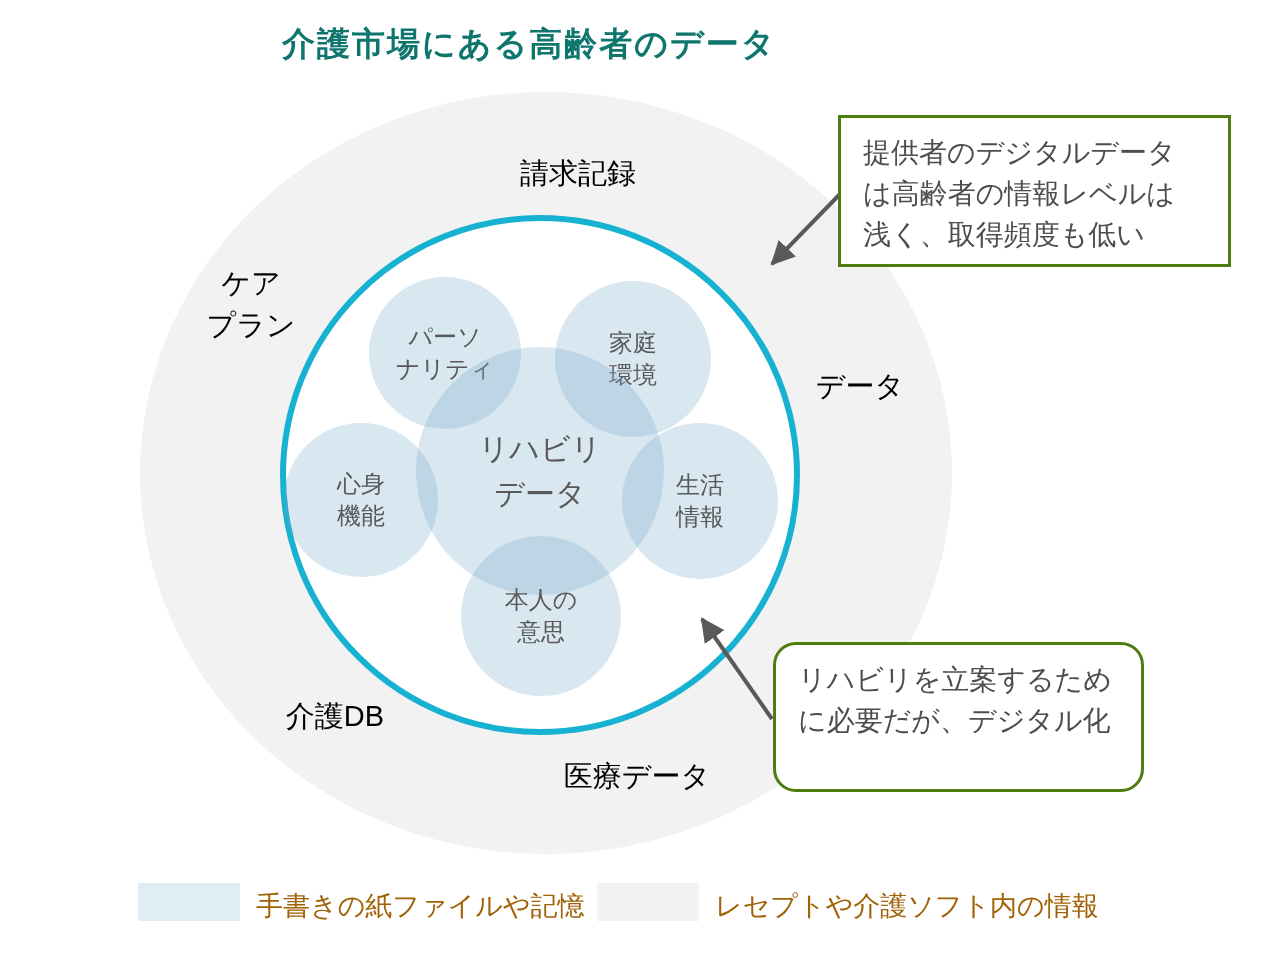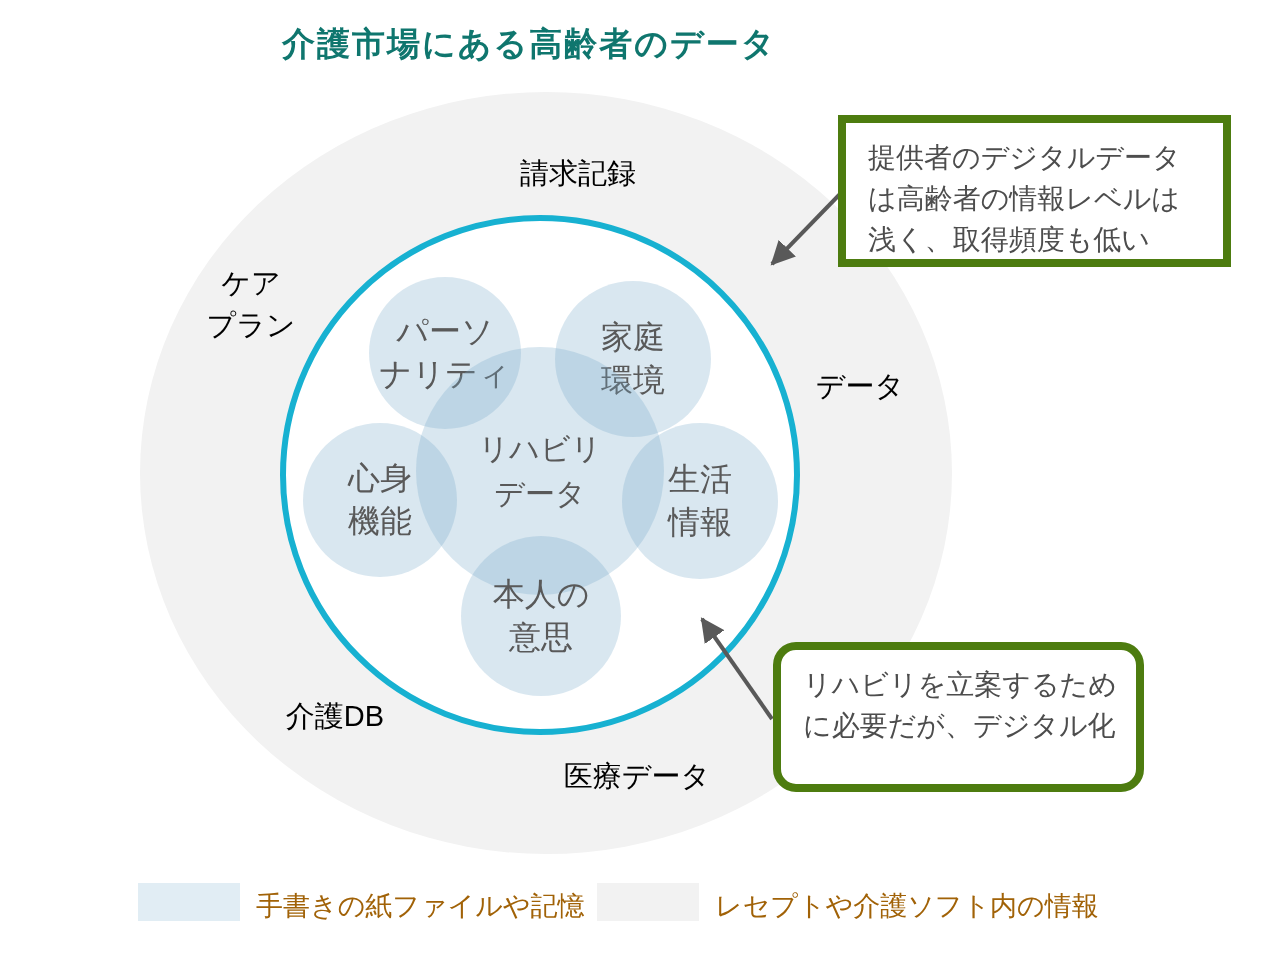--- a/index.html
+++ b/index.html
@@ -9,36 +9,36 @@
   
   .title{left:282px;top:22px;font-size:33px;letter-spacing:2px;color:#0f766e;font-weight:700;}
   
   .outer-ellipse{left:140px;top:92px;width:812px;height:762px;border-radius:50%;
                  background:var(--outer-gray,#f2f2f2);}
   .inner-circle{left:280px;top:215px;width:508px;height:508px;border-radius:50%;
                 background:#ffffff;border:6px solid var(--accent-cyan,#17b1d1);}
   
   .bubble{border-radius:50%;background:rgba(120,170,200,0.28);
           display:flex;flex-direction:column;align-items:center;justify-content:center;
-          text-align:center;font-size:32px;line-height:1.35;color:#595959;}
+          text-align:center;font-size:24px;line-height:1.35;color:#595959;}
   .bubble.personality{left:369px;top:277px;width:152px;height:152px;}
   .bubble.family     {left:555px;top:281px;width:156px;height:156px;}
-  .bubble.mindbody   {left:303px;top:423px;width:154px;height:154px;}
+  .bubble.mindbody   {left:284px;top:423px;width:154px;height:154px;}
   .bubble.center-big {left:416px;top:347px;width:248px;height:248px;font-size:30px;line-height:1.5;}
   .bubble.life       {left:622px;top:423px;width:156px;height:156px;}
   .bubble.will       {left:461px;top:536px;width:160px;height:160px;}
   
   .region-label{font-size:29px;color:#000000;text-align:center;line-height:1.45;}
   .lbl-billing {left:493px;top:152px;width:170px;}
   .lbl-careplan{left:196px;top:262px;width:110px;}
   .lbl-hospital{left:795px;top:365px;width:130px;}
   .lbl-caredb  {left:270px;top:695px;width:130px;}
   .lbl-medical {left:552px;top:755px;width:170px;}
   
-  .callout{background:#ffffff;border:8px solid #4d7c0f;color:#4d4d4d;
+  .callout{background:#ffffff;border:3px solid #4d7c0f;color:#4d4d4d;
            font-size:28px;line-height:41px;padding:14px 18px 12px 22px;box-sizing:border-box;}
   .callout.digital{left:838px;top:115px;width:393px;height:152px;}
   .callout.deep   {left:773px;top:642px;width:371px;height:150px;border-radius:23px;}
   
   .arrow-layer{left:0;top:0;width:1280px;height:960px;pointer-events:none;}
   
   .legend-swatch{width:102px;height:38px;}
   .legend-swatch.blue{left:138px;top:883px;background:var(--bubble-blue,#e1edf4);}
   .legend-swatch.gray{left:597px;top:883px;background:var(--outer-gray,#f2f2f2);}
   .legend-label{top:888px;font-size:27px;color:#a16207;}

